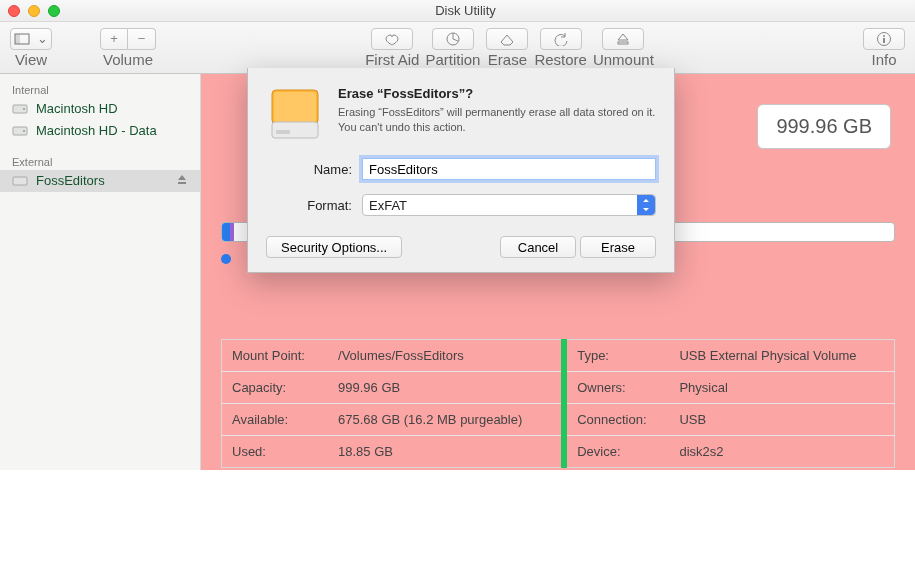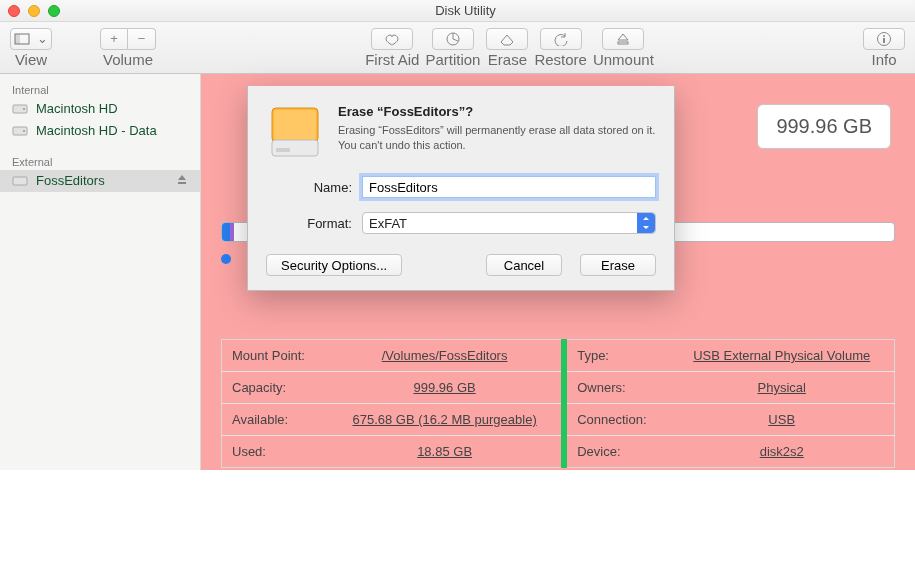--- a/index.html
+++ b/index.html
@@ -44,35 +44,35 @@
 .usage .seg { height:100%; }
 .seg1 { width:8px; background:#2a7cf0; }
 .seg2 { width:4px; background:#9b66d9; }
 .legend-dot { width:10px; height:10px; border-radius:50%; background:#2a7cf0; display:inline-block; margin-top:12px; }
 
 
 .info { margin-top:72px; border:1px solid #d8d8d8; width:100%; border-collapse:collapse; }
 .info td { padding:8px 10px; border-bottom:1px solid #e5e5e5; font-size:13px; color:#444; }
 .info tr:last-child td { border-bottom:none; }
 .info td.k { color:#444; }
-.info td.v { text-align:center; color:#444;text-decoration:underline; }
+.info td.v { text-align:left; color:#444; }
 .info .col2 { border-left:6px solid #22c55e; }
 
 
-.sheet { position:absolute; left:247px; top:86px; width:428px; background:#efefef; border:1px solid #bcbcbc; border-top:none; box-shadow:0 10px 30px rgba(0,0,0,.25); padding:18px 18px 14px; }
+.sheet { position:absolute; left:247px; top:68px; width:428px; background:#efefef; border:1px solid #bcbcbc; border-top:none; box-shadow:0 10px 30px rgba(0,0,0,.25); padding:18px 18px 14px; }
 .sheet-top { display:flex; gap:14px; }
 .sheet-icon { width:58px; height:58px; flex-shrink:0; }
 .sheet h3 { font-size:13px; font-weight:700; margin-bottom:4px; }
 .sheet p { font-size:11px; color:#555; line-height:1.35; }
 .frow { display:flex; align-items:center; margin-top:14px; }
 .frow label { width:96px; text-align:right; padding-right:10px; font-size:13px; }
 .fin { flex:1; height:22px; border:1px solid #9cc0f8; border-radius:0; padding:0 6px; font-size:13px; background:#fff; box-shadow:0 0 0 3px rgba(120,170,255,.45); }
 .fsel { flex:1; height:22px; border:1px solid #c2c2c2; border-radius:4px; background:#fff; font-size:13px; padding:0 6px; position:relative; display:flex; align-items:center; }
 .fsel .chev { position:absolute; right:0; top:0; width:18px; height:100%; background:#3f7ff2; border-radius:0 4px 4px 0; display:flex; align-items:center; justify-content:center; color:#fff; }
-.btnrow { display:flex; gap:18px; margin-top:20px; }
+.btnrow { display:flex; gap:4px; margin-top:20px; }
 .mbtn { height:22px; padding:0 14px; border:1px solid #c5c5c5; border-radius:4px; background:linear-gradient(#fdfdfd,#f0f0f0); font-size:13px; }
 
 
 .big-dev { position:absolute; left:232px; top:88px; width:18px; height:58px; }
 
 
 .drive-svg { display:block; }
 </style>
 </head>
 <body>

